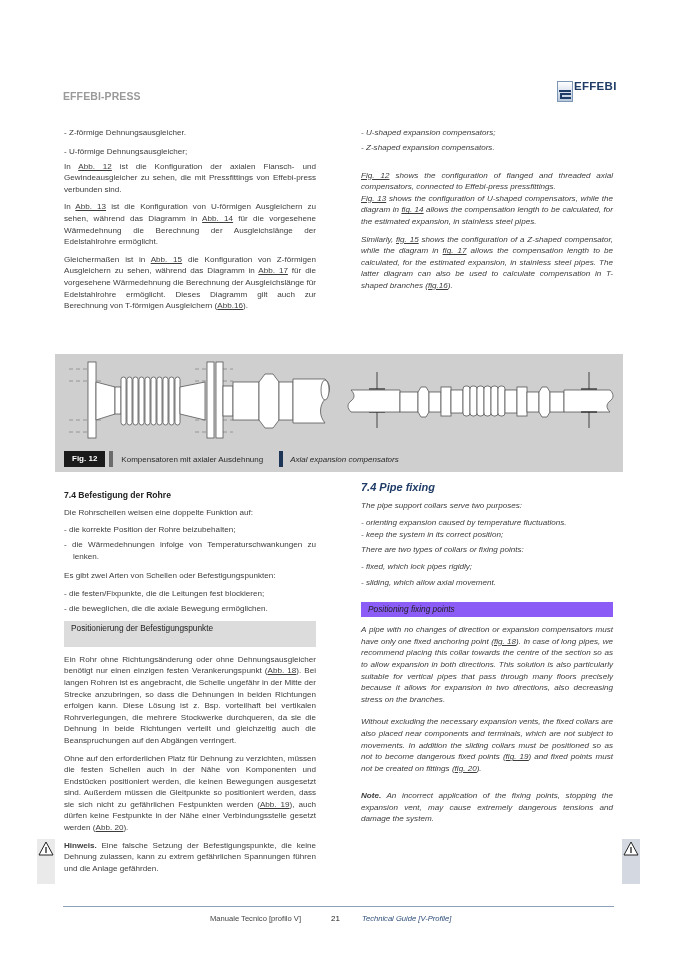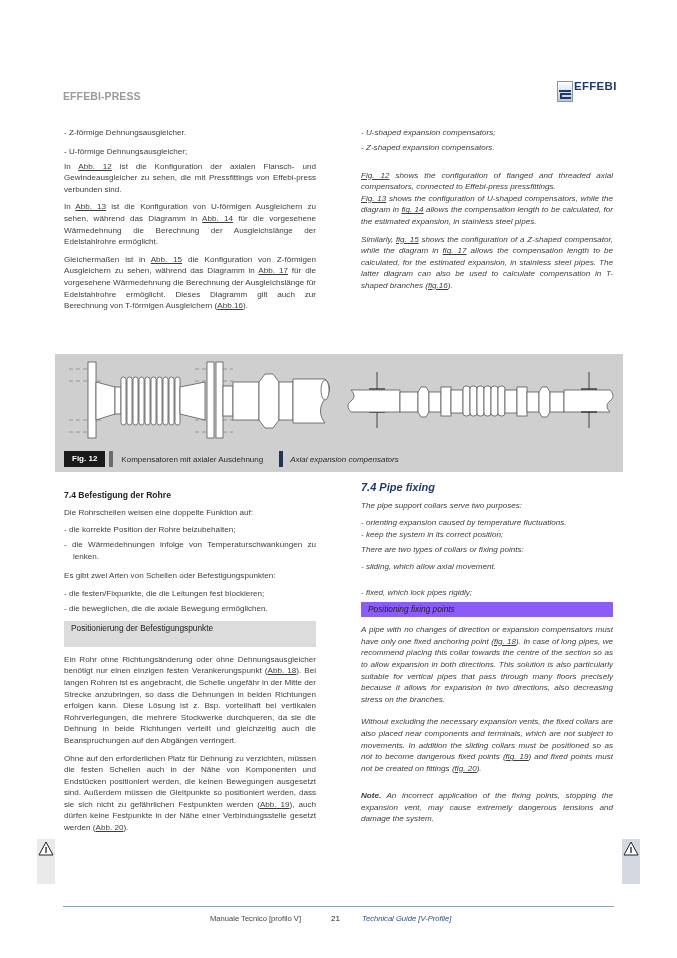--- a/index.html
+++ b/index.html
@@ -157,30 +157,31 @@
   <div class="h-de">7.4 Befestigung der Rohre</div>
   <p>Die Rohrschellen weisen eine doppelte Funktion auf:</p>
   <div class="li">- <span>die korrekte Position der Rohre beizubehalten;</span></div>
   <div class="li" style="margin-bottom:8px;">- <span>die Wärmedehnungen infolge von Temperaturschwankungen zu lenken.</span></div>
   <p>Es gibt zwei Arten von Schellen oder Befestigungspunkten:</p>
   <div class="li">- <span>die festen/Fixpunkte, die die Leitungen fest blockieren;</span></div>
   <div class="li">- <span>die beweglichen, die die axiale Bewegung ermöglichen.</span></div>
   <div class="sub-de">Positionierung der Befestigungspunkte</div>
   <p><span>Ein Rohr ohne Richtungsänderung oder ohne Dehnungsausgleicher benötigt nur einen einzigen festen Verankerungspunkt (</span><span class="u">Abb. 18</span><span>). Bei langen Rohren ist es angebracht, die Schelle ungefähr in der Mitte der Strecke anzubringen, so dass die Dehnungen in beiden Richtungen erfolgen kann. Diese Lösung ist z. Bsp. vorteilhaft bei vertikalen  Rohrverlegungen, die mehrere Stockwerke durchqueren, da sie die Dehnung in beide Richtungen verteilt und gleichzeitig auch die Beanspruchungen auf den Abgängen verringert.</span></p>
   <p><span>Ohne auf den erforderlichen Platz für Dehnung zu verzichten, müssen die festen Schellen auch in der Nähe von Komponenten und Endstücken positioniert werden, die keinen Bewegungen ausgesetzt sind. Außerdem müssen die Gleitpunkte so positioniert werden, dass sie sich nicht zu gefährlichen Festpunkten werden (</span><span class="u">Abb. 19</span><span>), auch dürfen keine Festpunkte in der Nähe einer Verbindungsstelle gesetzt werden (</span><span class="u">Abb. 20</span><span>).</span></p>
+  <p><b>Hinweis.</b><span> Eine falsche Setzung der Befestigungspunkte, die keine Dehnung zulassen, kann zu extrem gefährlichen Spannungen führen und die Anlage gefährden.</span></p>
 </div>
 
 <div class="col col-en" style="top:482px;">
   <div class="h-en">7.4 Pipe fixing</div>
   <p>The pipe support collars serve two purposes:</p>
   <div class="li" style="margin-bottom:0;">- <span>orienting expansion caused by temperature fluctuations.</span></div>
   <div class="li">- <span>keep the system in its correct position;</span></div>
   <p>There are two types of collars or fixing points:</p>
+  <div class="li">- <span>fixed, which lock pipes rigidly;</span></div>
   <div class="li" style="margin-bottom:14px;">- <span>sliding, which allow axial movement.</span></div>
-  <div class="li">- <span>fixed, which lock pipes rigidly;</span></div>
   <div class="sub-en">Positioning fixing points</div>
   <p style="margin-bottom:11px;"><span>A pipe with no changes of direction or expansion compensators must have only one fixed anchoring point (</span><span class="u">fig. 18</span><span>). In case of long pipes, we recommend placing this collar towards the centre of the section so as to allow expansion in both directions. This solution is also particularly suitable for vertical pipes that pass through many floors precisely because it allows for expansion in two directions, also decreasing stress on the branches.</span></p>
   <p style="margin-bottom:16px;"><span>Without excluding the necessary expansion vents, the fixed collars are also placed near components and terminals, which are not subject to movements. In addition the sliding collars must be positioned so as not to become dangerous fixed points (</span><span class="u">fig. 19</span><span>) and fixed points must not be created on fittings (</span><span class="u">fig. 20</span><span>).</span></p>
   <p><b>Note.</b><span> An incorrect application of the fixing points, stopping the expansion vent, may cause extremely dangerous tensions and damage the system.</span></p>
 </div>
 
 <div class="note-icon" style="left:37px; top:839px;">
   <svg width="18" height="20" viewBox="0 0 18 20">
       <polygon points="9,3 16,16 2,16" fill="#fff" stroke="#222" stroke-width="1"></polygon>
       <line x1="9" y1="8" x2="9" y2="14" stroke="#222" stroke-width="1.3"></line>

